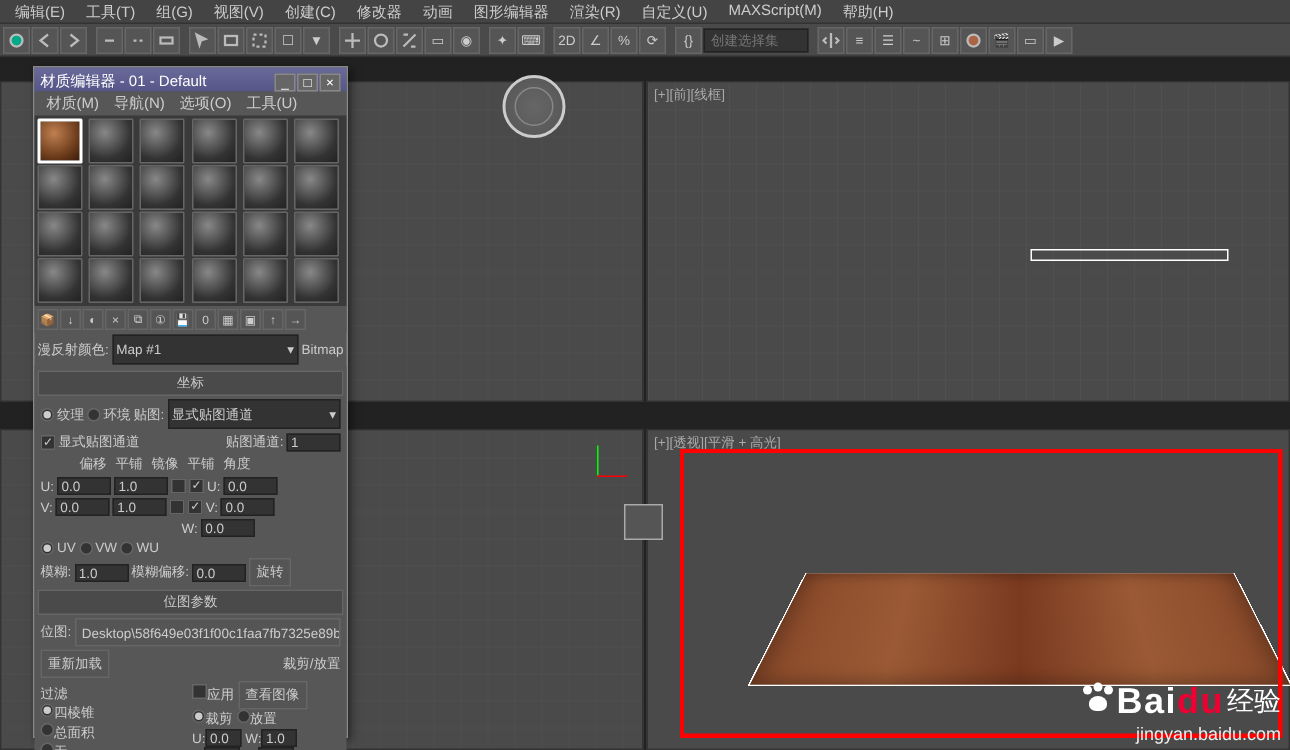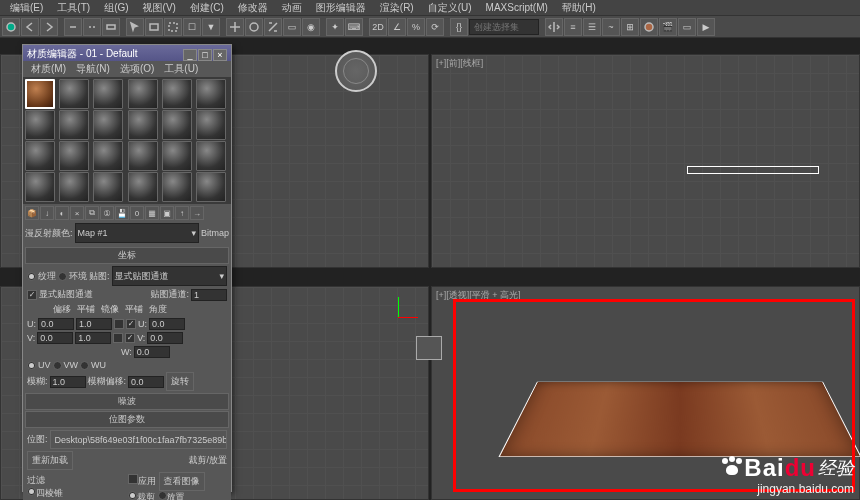--- a/index.html
+++ b/index.html
@@ -68,21 +68,21 @@
 
 .circle-ind { position: absolute; width: 42px; height: 42px; border: 2px solid #ccc; border-radius: 50%; top: 50px; left: 335px; z-index: 10; background: radial-gradient(#666, #555); }
 .circle-ind::after { content:""; position: absolute; inset: 6px; border: 1px solid #888; border-radius: 50%; }
 
 .cube-ind { position: absolute; width: 26px; height: 24px; border: 1px solid #aaa; top: 336px; left: 416px; z-index: 10; background: #555; }
 
 
 .watermark { position: absolute; right: 6px; bottom: 4px; z-index: 30; text-align: right; }
 .watermark .big { color: #fff; font-size: 24px; font-weight: bold; letter-spacing: 1px; margin-top: 20px; }
 .watermark .big .du { color: #e03; }
-.watermark .cn { color: #fff; font-size: 18px; vertical-align: 2px; margin-left: 2px; font-style: italic; }
+.watermark .cn { color: #fff; font-size: 18px; vertical-align: 2px; margin-left: 2px; }
 .watermark .sub { color: #eee; font-size: 12px; }
 .paw { display: inline-block; position: relative; width: 22px; height: 18px; }
 .paw i { position: absolute; background: #fff; border-radius: 50%; }
 .paw .p1 { width: 6px; height: 6px; top: 0; left: 2px; }
 .paw .p2 { width: 6px; height: 6px; top: -2px; left: 9px; }
 .paw .p3 { width: 6px; height: 6px; top: 0; left: 16px; }
 .paw .p4 { width: 12px; height: 10px; top: 7px; left: 6px; border-radius: 50% 50% 40% 40%; }
 
 
 .plane-top { position: absolute; top: 166px; left: 687px; width: 132px; height: 8px; border: 1px solid #fff; z-index: 5; }
@@ -358,21 +358,20 @@
         <span>WU</span>
     </div>
     <div class="param-row">
       <span>模糊:</span>
       <input class="param-input spinner" value="1.0" style="">
       <span>模糊偏移:</span>
       <input class="param-input spinner" value="0.0" style="">
       <span class="btn-sm">旋转</span>
     </div>
 
-    <div class="rollout-hdr">噪波</div>
     <div class="rollout-hdr">位图参数</div>
 
     <div class="param-row">
       <span>位图:</span>
       <div class="btn-sm" style="flex:1;overflow:hidden;white-space:nowrap;">Desktop\58f649e03f1f00c1faa7fb7325e89b_622.jpg</div>
     </div>
     <div class="param-row" style="justify-content:space-between;">
       <span class="btn-sm">重新加载</span>
       <span>裁剪/放置</span>
     </div>

